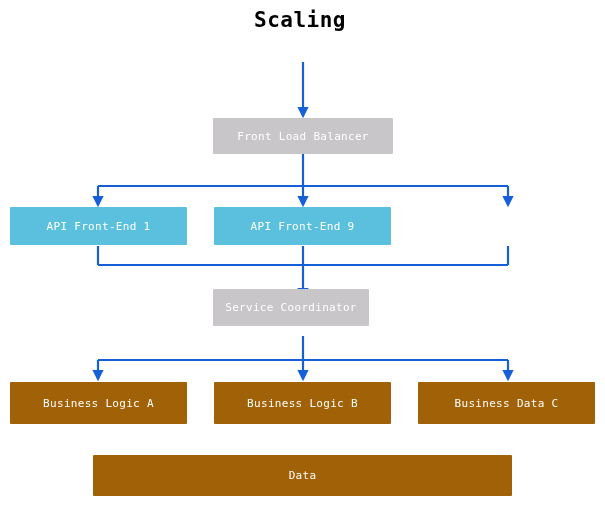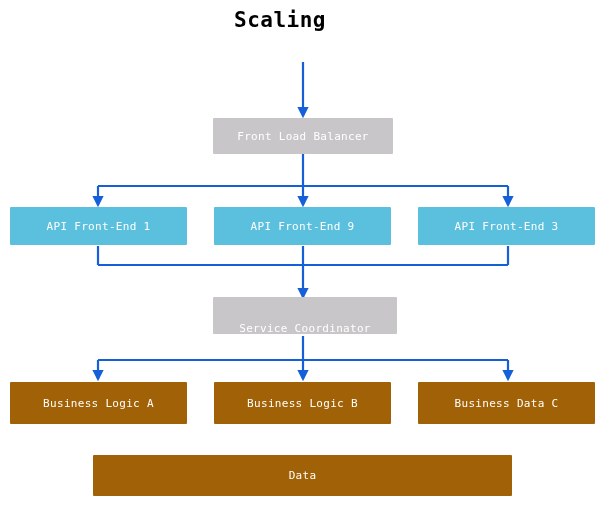--- a/index.html
+++ b/index.html
@@ -19,20 +19,21 @@
     position: absolute;
     left: 0;
     top: 8px;
     width: 560px;
     text-align: center;
     font-family: "DejaVu Sans Mono", "Liberation Mono", monospace;
     font-size: 21px;
     font-weight: bold;
     color: #000000;
     letter-spacing: 0.5px;
+    padding-left: 20px;
   }
   .node {
     position: absolute;
     display: flex;
     align-items: center;
     justify-content: center;
     box-sizing: border-box;
     color: #ffffff;
     font-family: "DejaVu Sans Mono", "Liberation Mono", monospace;
     font-size: 11px;
@@ -92,25 +93,22 @@
   </div>
 
   <div class="node blue" style="left:10px; top:207px; width:177px; height:38px;">
     <span>API Front-End 1</span>
   </div>
 
   <div class="node blue" style="left:214px; top:207px; width:177px; height:38px;">
     <span>API Front-End 9</span>
   </div>
 
-  <div class="node blue" style="left:418px; top:207px; width:177px; height:38px;">
-    <span>API Front-End 3</span>
-  </div>
 
-  <div class="node gray" style="left:213px; top:297px; width:184px; height:37px;align-items:flex-end;">
+  <div class="node gray" style="left:213px; top:289px; width:156px; height:37px;">
     <span>Service Coordinator</span>
   </div>
 
   <div class="node orange" style="left:10px; top:382px; width:177px; height:42px;">
     <span>Business Logic A</span>
   </div>
 
   <div class="node orange" style="left:214px; top:382px; width:177px; height:42px;">
     <span>Business Logic B</span>
   </div>

